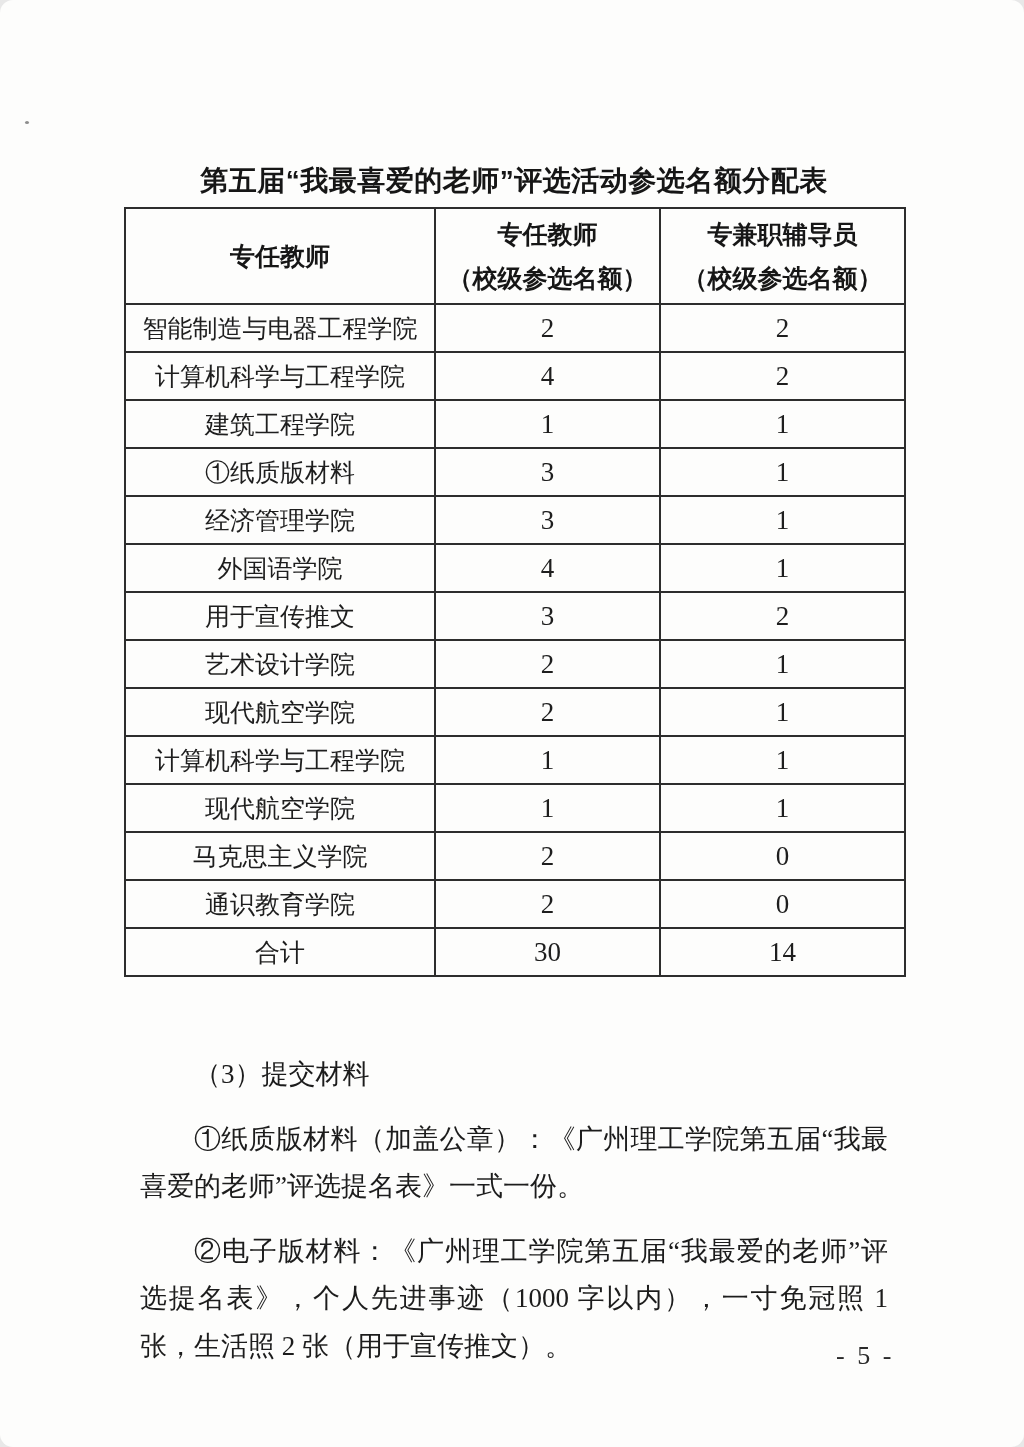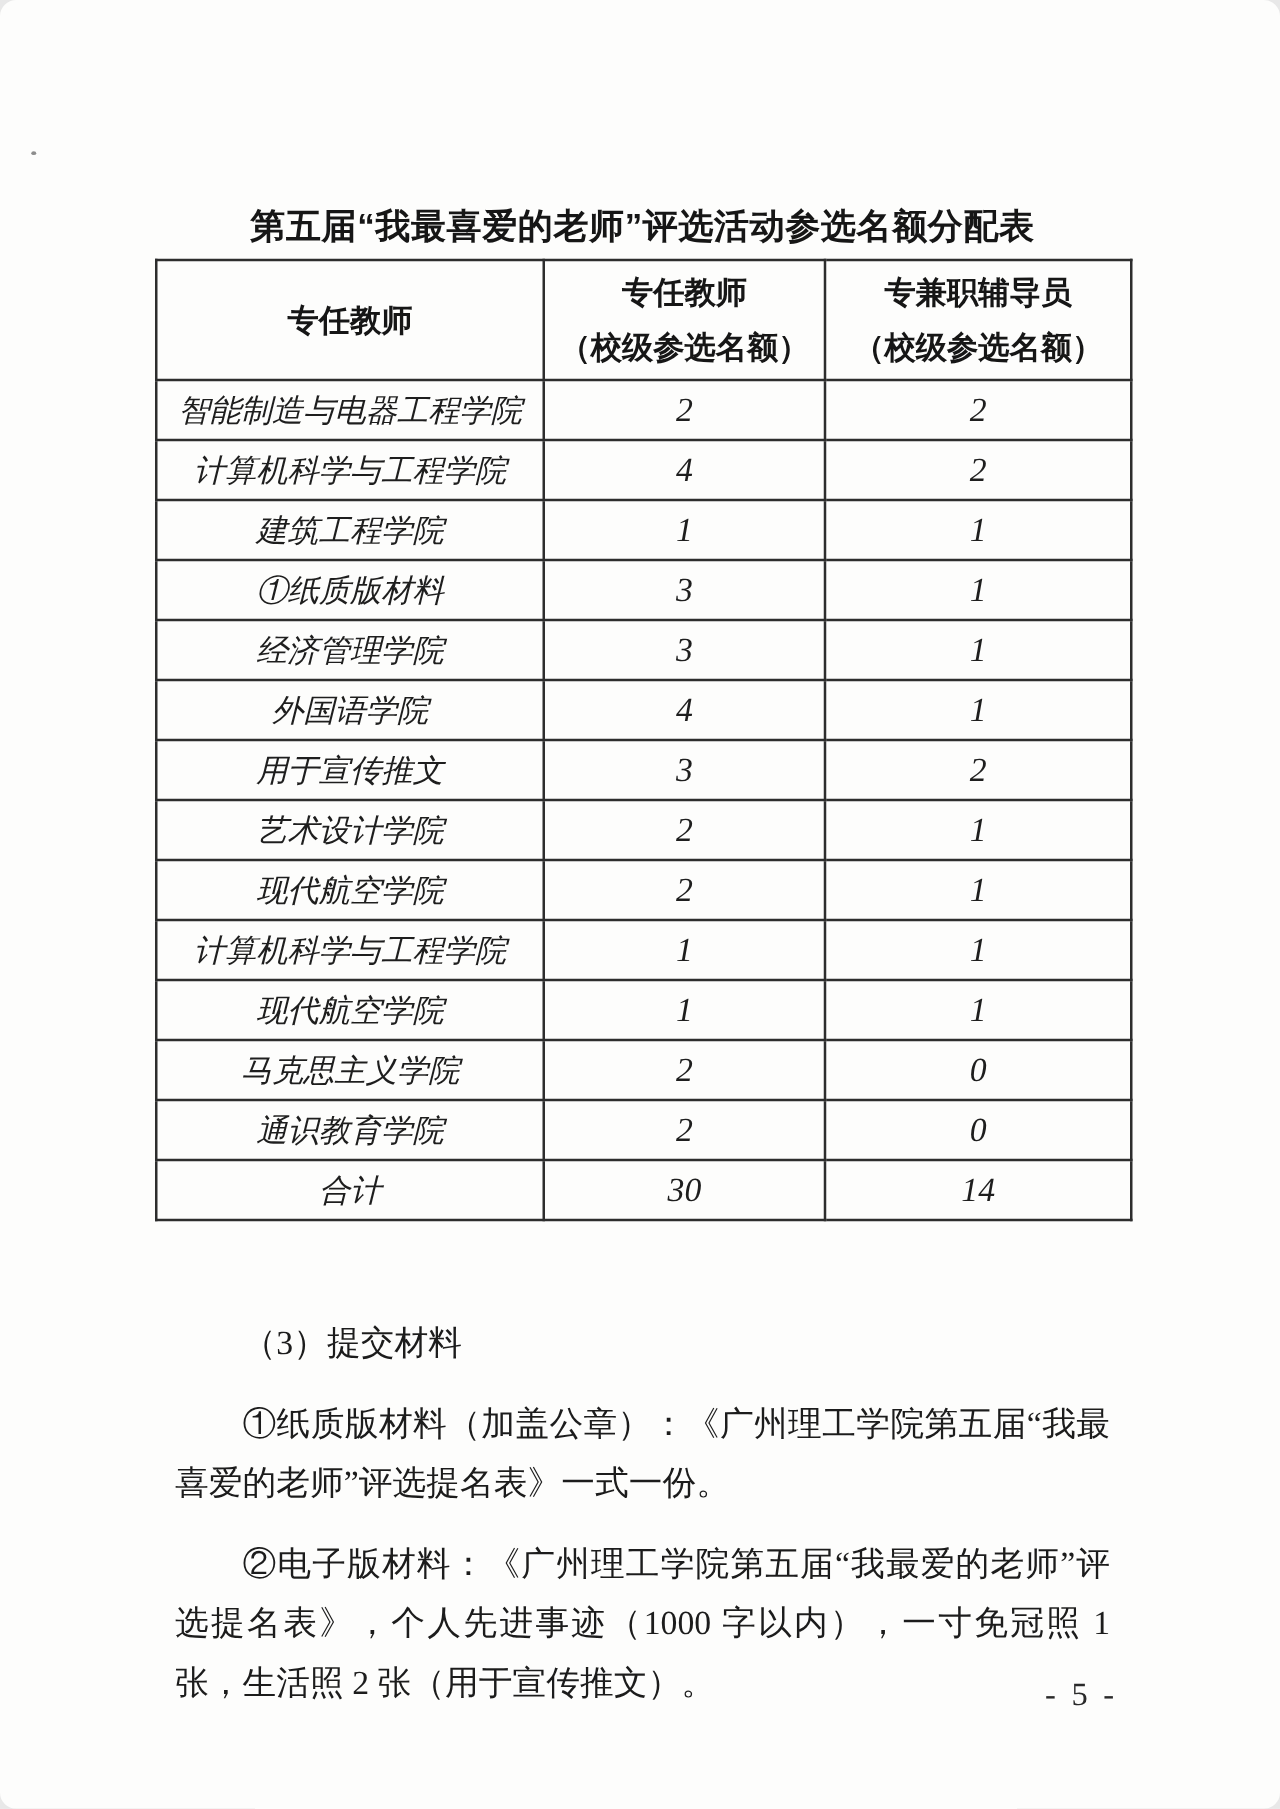--- a/index.html
+++ b/index.html
@@ -55,21 +55,20 @@
     height: 94px;
     font-family: "Liberation Sans", sans-serif;
     font-weight: bold;
     font-size: 25px;
     color: #161616;
   }
   .hdr-line { line-height: 44px; text-align: center; }
   .quota-table tbody td {
     height: 46px;
     font-size: 25px;
-    font-style: italic;
   }
   .quota-table tbody td.num-cell {
     font-size: 27px;
   }
   .body-text {
     position: absolute;
     left: 123px;
     top: 1034px;
     width: 782px;
     font-size: 27px;

